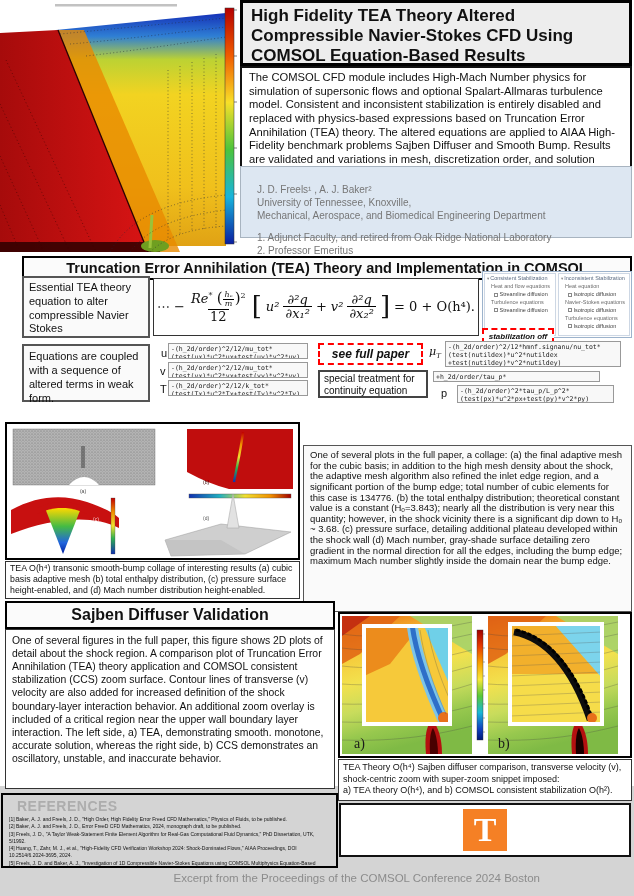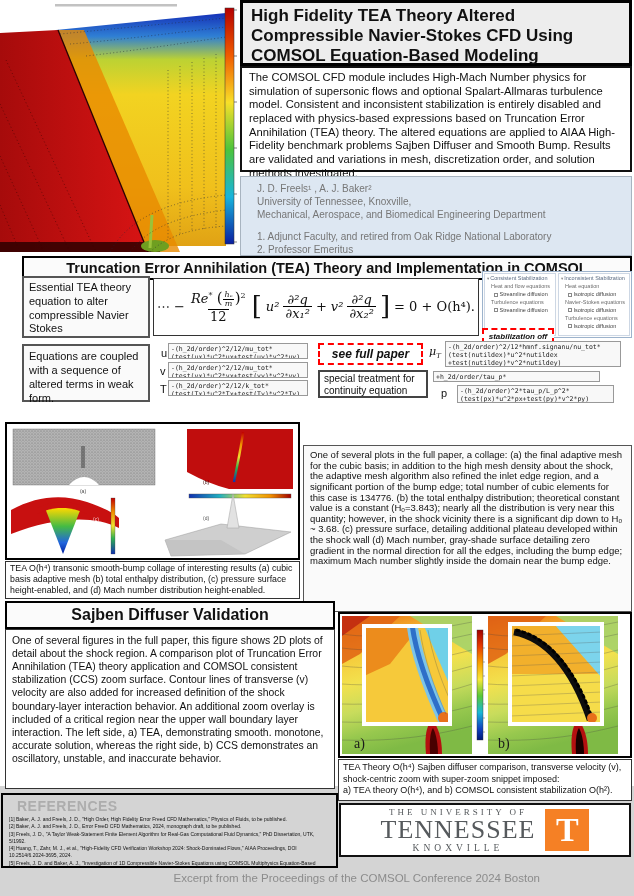--- a/index.html
+++ b/index.html
@@ -12,22 +12,22 @@
 
   #gray-band { left:0; top:786px; width:634px; height:110px; background:#d4d4d4; z-index:0; }
   #poster > div, #poster > svg { z-index:1; }
 
   #fig-top { left:0; top:0; width:238px; height:252px; }
 
   #title-block { left:240px; top:0; width:392px; height:66px; border:3px solid #000; background:#ededed;
                  padding:3px 8px; font-size:17px; line-height:1.17; font-weight:bold; }
   #abstract-block { left:240px; top:66px; width:392px; height:106px; border:2px solid #111;
                     padding:3px 7px; font-size:11.2px; line-height:1.22; }
-  #authors-block { left:240px; top:176px; width:392px; height:80px; background:#dde7f2; border:1px solid #a8b4c0;
-                   padding:5px 10px 5px 16px; font-size:10px; line-height:1.32; color:#767676; }
+  #authors-block { left:240px; top:166px; width:392px; height:72px; background:#dde7f2; border:1px solid #a8b4c0;
+                   padding:16px 10px 5px 16px; font-size:10px; line-height:1.32; color:#767676; }
   .authors-gap { height:8px; }
 
   #tea-header { left:22px; top:256px; width:610px; height:24px; font-size:14.5px; line-height:20px; }
   #essential-box { left:22px; top:276px; width:128px; height:62px; border:2px solid #555; background:#fafafa;
                    padding:3px 5px; font-size:11px; line-height:1.25; }
   #equation-box { left:153px; top:278px; width:326px; height:58px; border:1.5px solid #333; background:#fff;
                   display:flex; align-items:center; justify-content:center; }
   .eqn { display:flex; align-items:center; gap:4px; font-family:"DejaVu Serif", serif; font-size:13px; }
   .eqn .it { font-style:italic; }
   .frac { display:inline-flex; flex-direction:column; align-items:center; line-height:1.05; }
@@ -158,21 +158,21 @@
     <g stroke="#333" stroke-width="0.6">
       <line x1="234" y1="10" x2="237" y2="10"></line>
         <line x1="234" y1="56" x2="237" y2="56"></line>
       <line x1="234" y1="102" x2="237" y2="102"></line>
         <line x1="234" y1="148" x2="237" y2="148"></line>
       <line x1="234" y1="194" x2="237" y2="194"></line>
         <line x1="234" y1="242" x2="237" y2="242"></line>
     </g>
   </svg>
 
-  <div id="title-block" class="abs">High Fidelity TEA Theory Altered Compressible Navier-Stokes CFD Using COMSOL Equation-Based Modeling</div>
+  <div id="title-block" class="abs">High Fidelity TEA Theory Altered Compressible Navier-Stokes CFD Using COMSOL Equation-Based Results</div>
   <div id="abstract-block" class="abs">The COMSOL CFD module includes High-Mach Number physics for simulation of supersonic flows and optional Spalart-Allmaras turbulence model. Consistent and inconsistent stabilization is entirely disabled and replaced with physics-based expressions based on Truncation Error Annihilation (TEA) theory.  The altered equations are applied to AIAA High-Fidelity benchmark problems Sajben Diffuser and Smooth Bump.  Results are validated and variations in mesh, discretization order, and solution methods investigated.</div>
   <div id="authors-block" class="abs">
     <div>J. D. Freels¹ , A. J. Baker²</div>
     <div>University of Tennessee, Knoxville,</div>
     <div>Mechanical, Aerospace, and Biomedical Engineering  Department</div>
     <div class="authors-gap"></div>
     <div>1. Adjunct Faculty,  and retired from Oak Ridge National Laboratory</div>
     <div>2. Professor Emeritus</div>
   </div>
 
@@ -441,22 +441,17 @@
     <div id="refs-heading">REFERENCES</div>
     <div class="ref">[1] Baker, A. J. and Freels, J. D., "High Order, High Fidelity Error Freed CFD Mathematics," Physics of Fluids, to be published.</div>
     <div class="ref">[2] Baker, A. J. and Freels, J. D., Error FreeD CFD Mathematics, 2024, monograph draft, to be published.</div>
     <div class="ref">[3] Freels, J. D., "A Taylor Weak-Statement Finite Element Algorithm for Real-Gas Computational Fluid Dynamics," PhD Dissertation, UTK, 5/1992.</div>
     <div class="ref">[4] Huang, T., Zahr, M. J., et al., "High-Fidelity CFD Verification Workshop 2024: Shock-Dominated Flows," AIAA  Proceedings, DOI 10.2514/6.2024-3695, 2024.</div>
     <div class="ref">[5] Freels, J. D. and Baker, A. J., "Investigation of 1D Compressible Navier-Stokes Equations using COMSOL Multiphysics Equation-Based Modeling," COMSOL Conference 2020 North America proceedings.</div>
 
   </div>
 
   <div id="ut-box" class="abs">
-    <div class="ut-text">
-      <div class="ut-line1">THE UNIVERSITY OF</div>
-      <div class="ut-line2">TENNESSEE</div>
-      <div class="ut-line3">KNOXVILLE</div>
-    </div>
     <div class="ut-t">T</div>
   </div>
 
   <div id="footer" class="abs">Excerpt from the Proceedings of the COMSOL Conference 2024 Boston</div>
 </div>
 
 </body></html>

